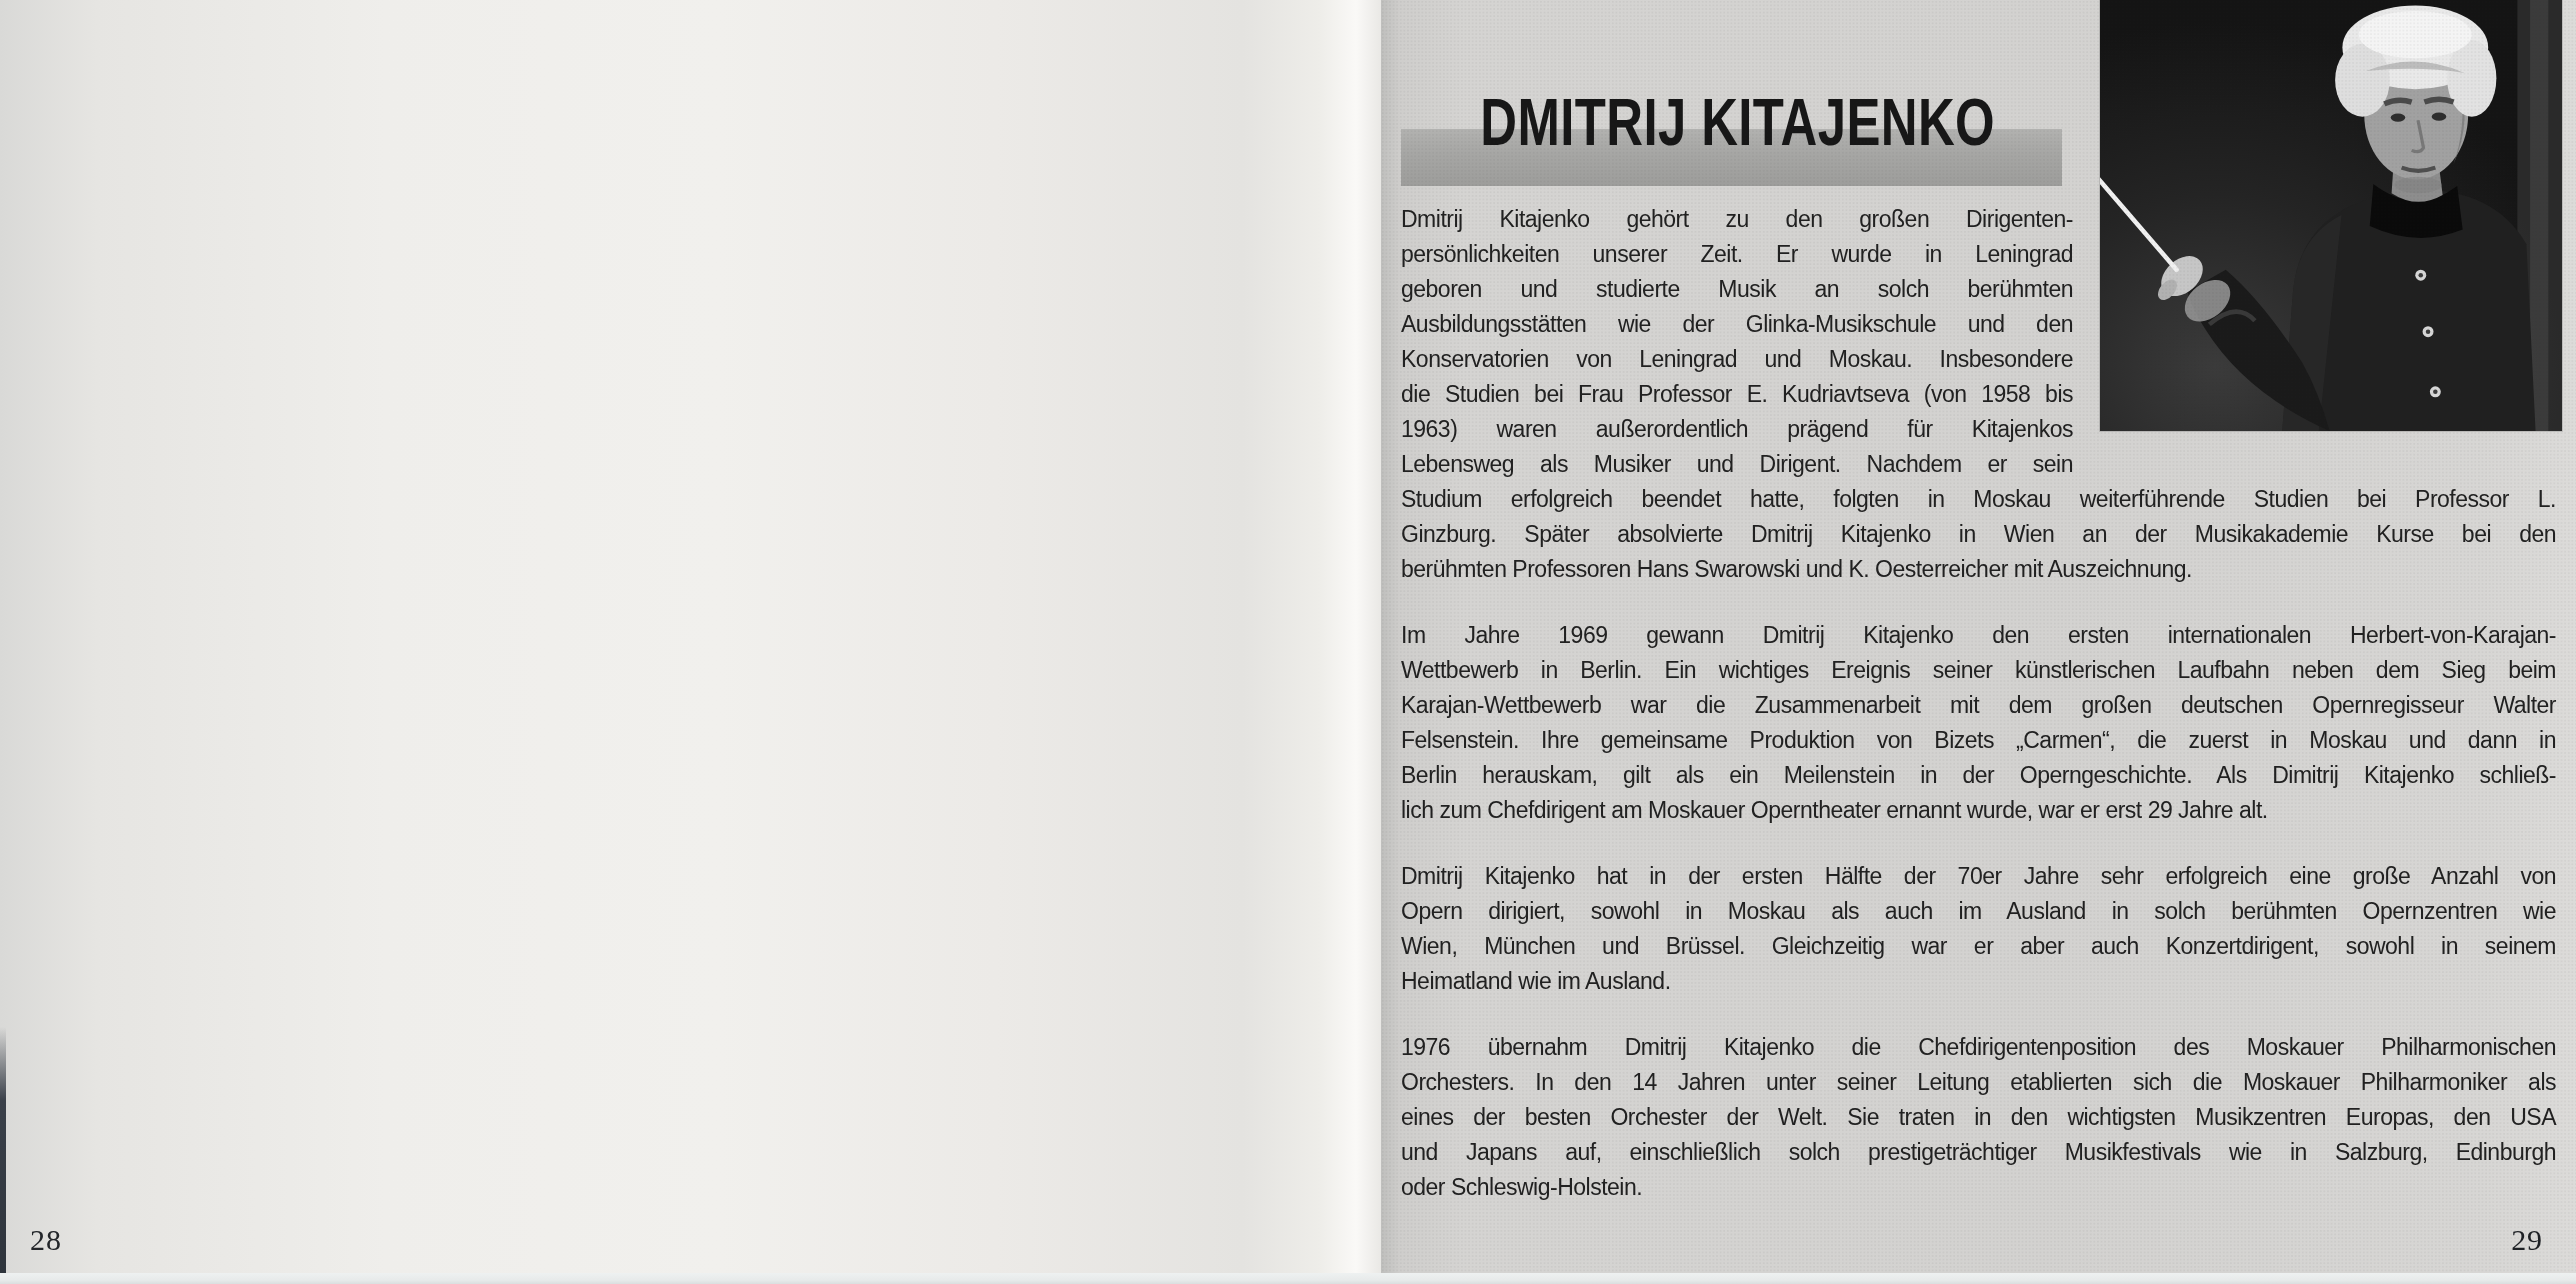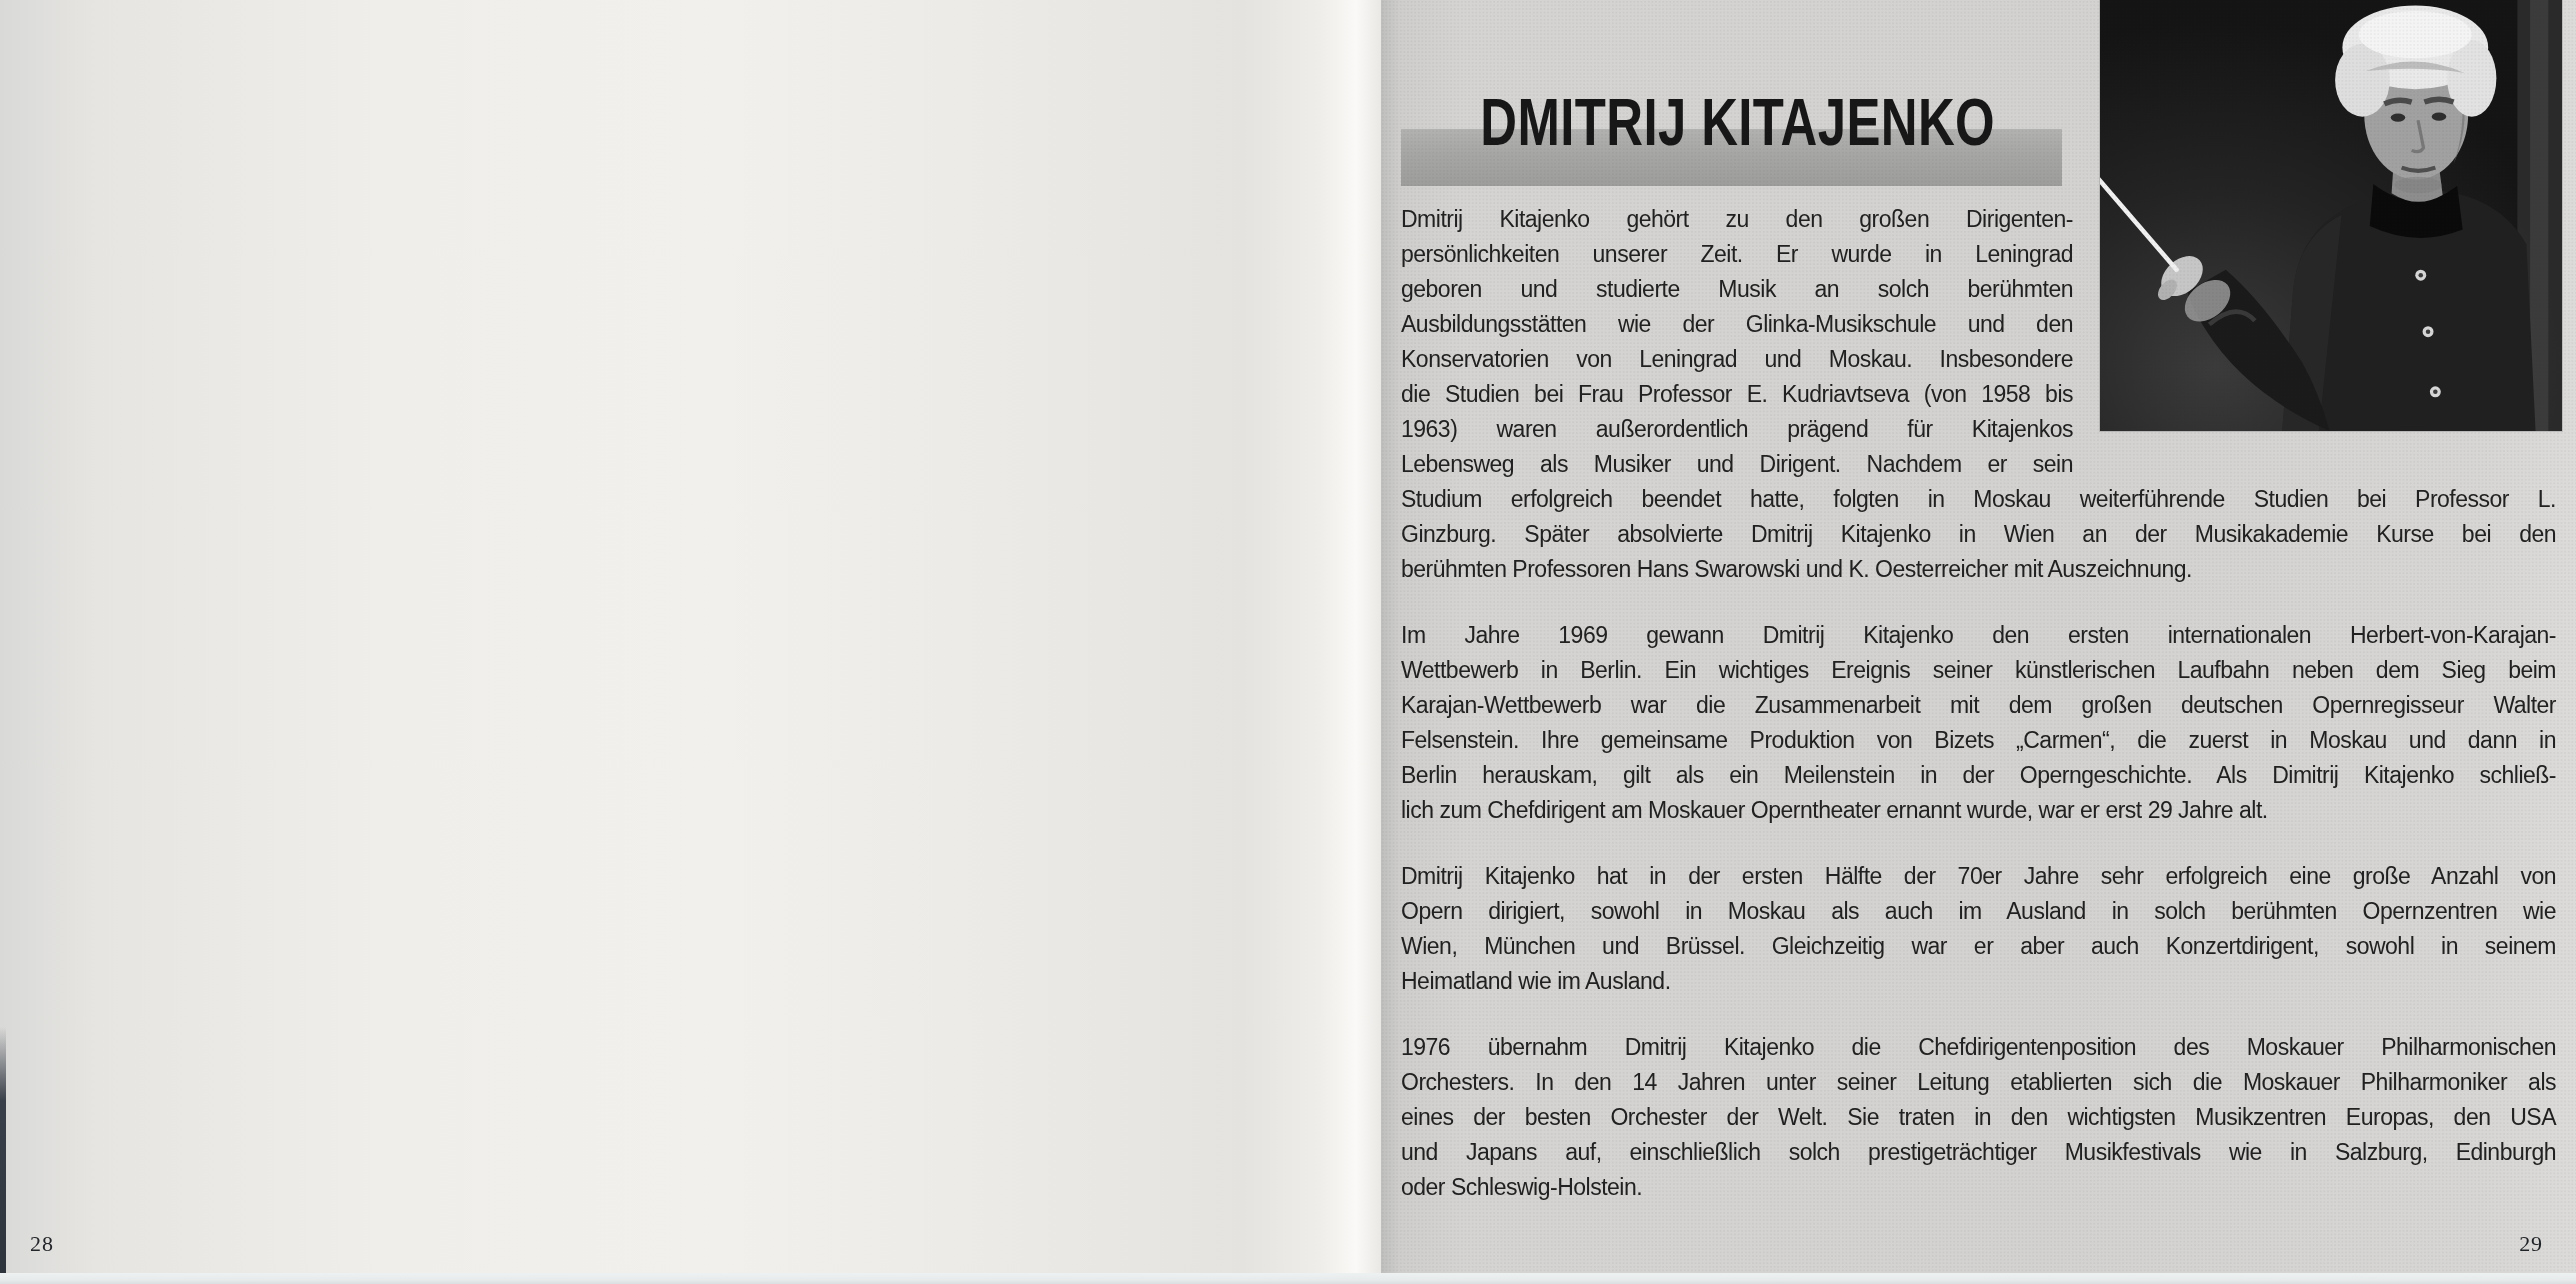--- a/index.html
+++ b/index.html
@@ -13,21 +13,21 @@
   
   .page-left{
     position:relative;width:1381px;height:100%;
     background:linear-gradient(90deg,
       #d9d9d7 0%, #e6e5e2 7%, #efeeeb 28%, #f1f0ed 52%,
       #eceae7 72%, #e4e3e0 90%, #eeede9 95.5%, #faf9f7 98.2%, #e9e8e5 100%);
   }
   .page-num{
     position:absolute;bottom:16.4px;
     font-family:"Liberation Serif",serif;
-    font-size:22px;color:#23262a;letter-spacing:0.9px;
+    font-size:30px;color:#23262a;letter-spacing:0.9px;
   }
   .page-num.left{left:30px;}
   .page-num.right{right:33px;color:#1e2125;}
 
   
   .scan-edge{
     position:absolute;left:0;bottom:0;width:5.5px;height:246px;
     background:linear-gradient(180deg, rgba(70,76,84,0) 0%, #3a4049 30%, #2e343c 100%);
   }
 

